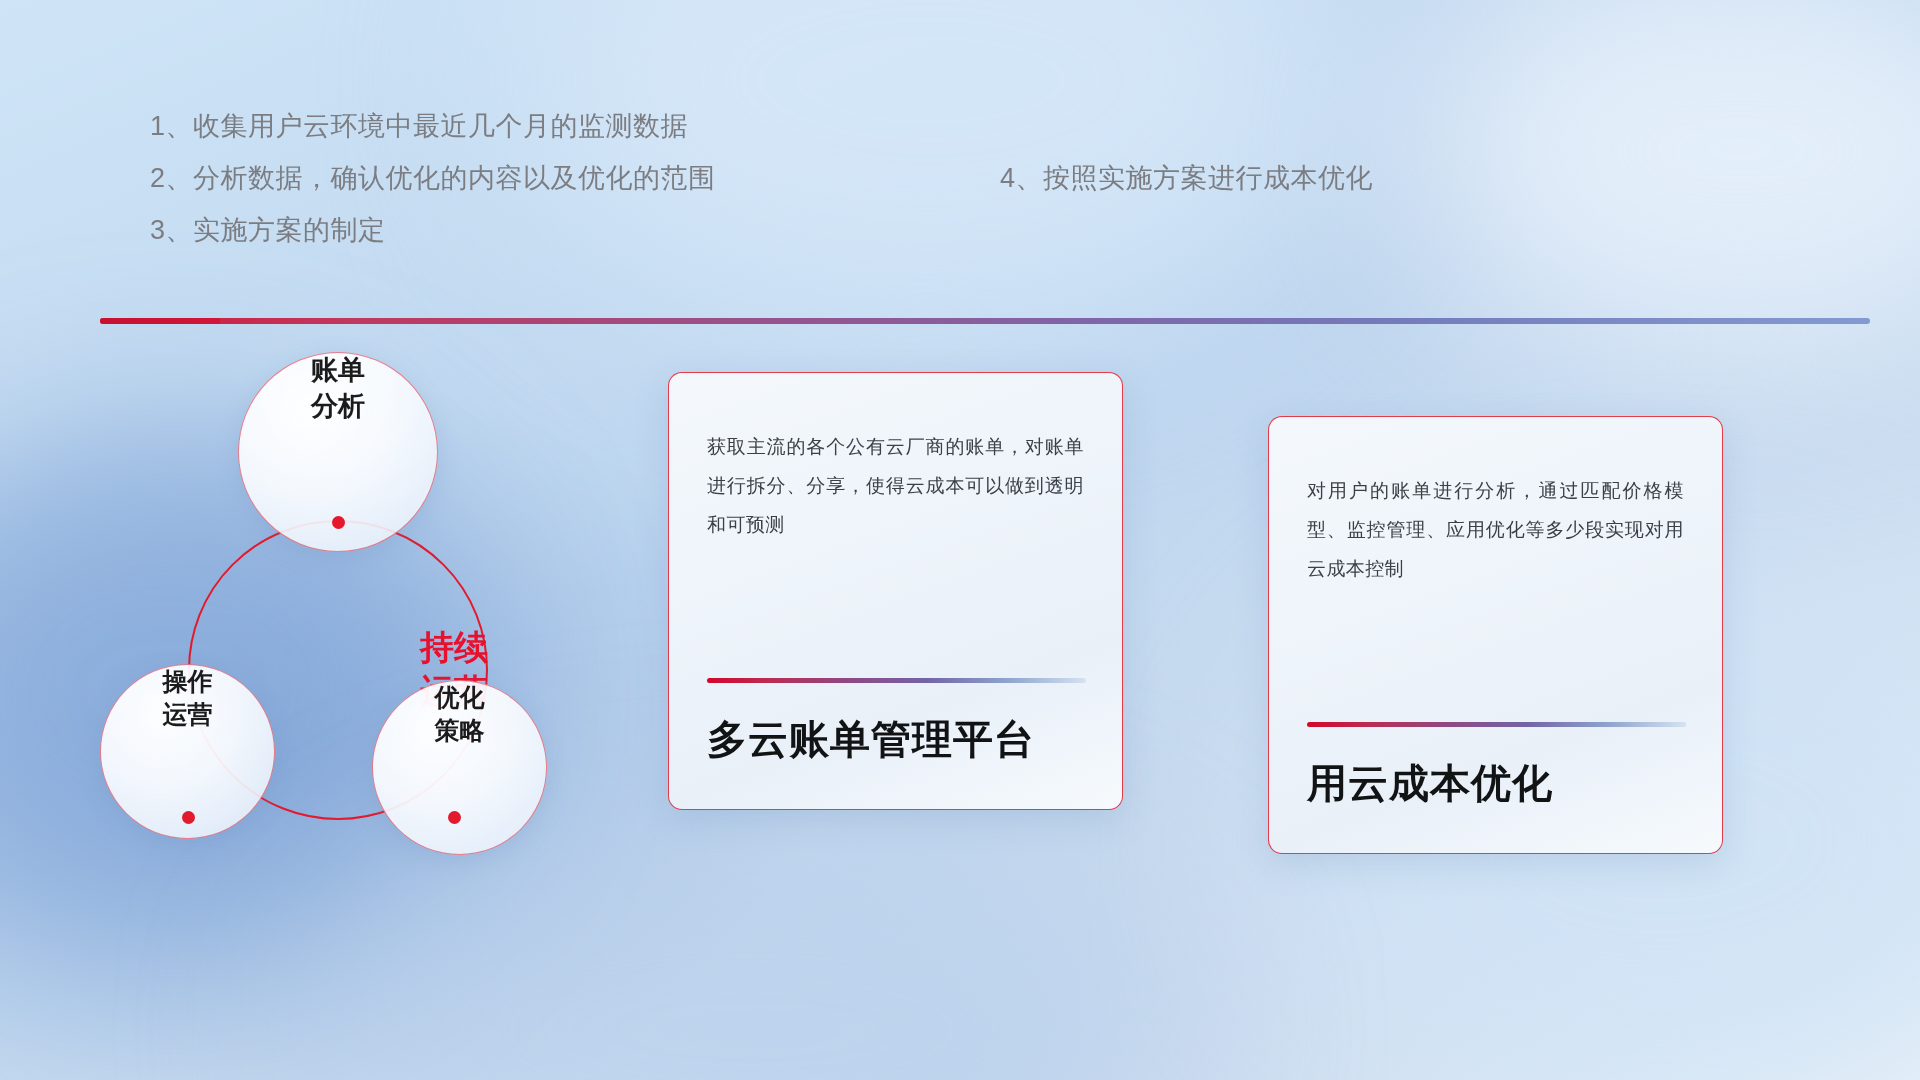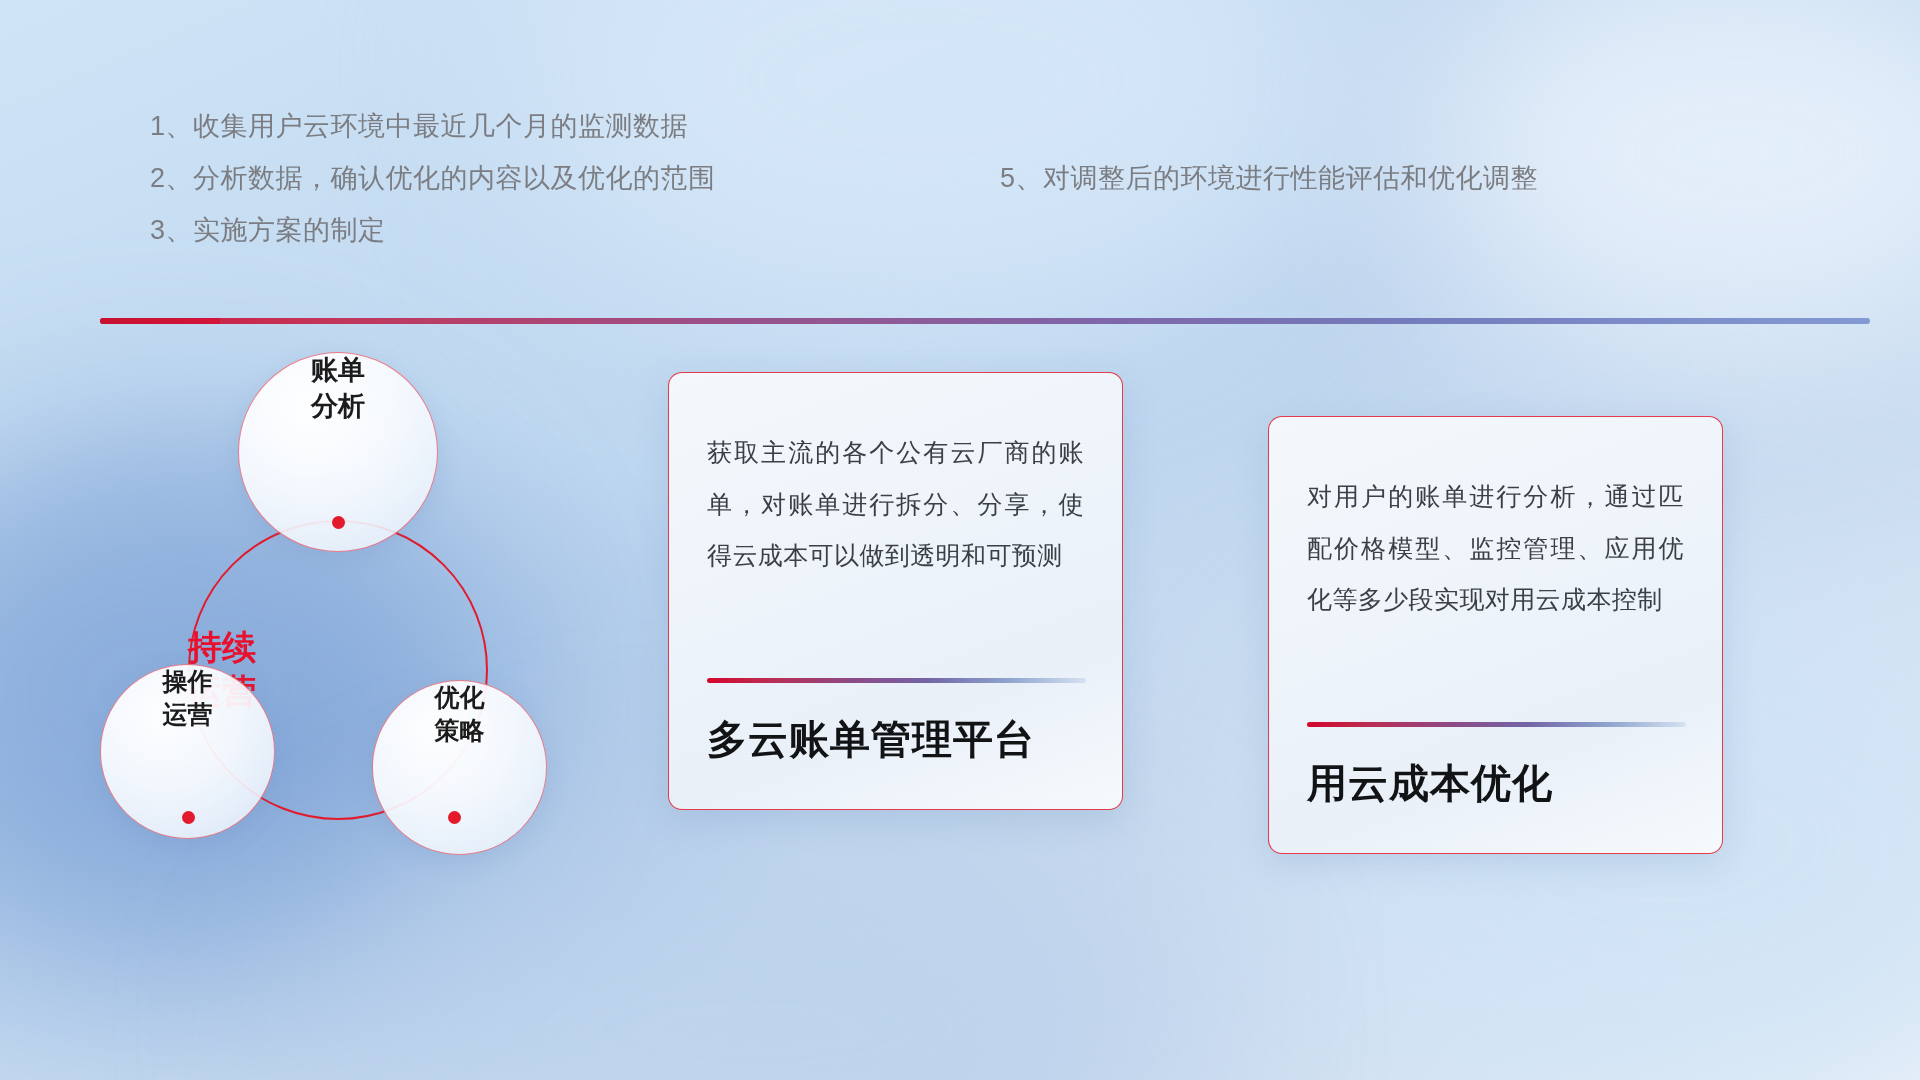--- a/index.html
+++ b/index.html
@@ -126,21 +126,21 @@
   #dot-top   { left: 232px; top: 164px; }
   #dot-left  { left: 82px;  top: 459px; }
   #dot-right { left: 348px; top: 459px; }
 
   #diagram-center {
     position: absolute;
     left: 88px; top: 168px;
     width: 300px; height: 300px;
     display: flex;
     flex-direction: column;
-    align-items: flex-start;
+    align-items: flex-end;
     justify-content: center;
     color: #e8112d;
     font-size: 34px;
     font-weight: bold;
     line-height: 1.28;
     text-align: center;
   }
 
   
   .card {
@@ -154,21 +154,21 @@
     background: linear-gradient(160deg, #f4f8fc 0%, #eef4fa 40%, #e9f0f8 72%, #f6fafd 100%);
     box-shadow: 0 10px 34px rgba(93,129,178,0.20);
     padding: 54px 38px 30px 38px;
     overflow: hidden;
   }
   #card-1 { left: 668px; }
   #card-2 { left: 1268px; margin-top: 44px; }
 
   .card-body {
     color: #3b3f46;
-    font-size: 25px;
+    font-size: 19px;
     line-height: 2.06;
     letter-spacing: 0.4px;
     text-align: justify;
     text-justify: inter-character;
     height: 212px;
   }
 
   .card-rule {
     position: absolute;
     left: 38px;
@@ -202,21 +202,21 @@
   <div class="blob blob-d"></div>
   <div class="blob blob-e"></div>
 
   <div class="bullets" id="bullets-left">
     <div class="line">1、收集用户云环境中最近几个月的监测数据</div>
     <div class="line">2、分析数据，确认优化的内容以及优化的范围</div>
     <div class="line">3、实施方案的制定</div>
   </div>
 
   <div class="bullets" id="bullets-right">
-    <div class="line">5、对调整后的环境进行性能评估和优化调整</div>
+    <div class="line">4、按照实施方案进行成本优化</div>
   </div>
 
   <div id="top-divider"></div>
 
   <div id="diagram">
 
     <div class="ring" id="ring-main"></div>
 
     <div id="diagram-center">
       <span>持续</span>

